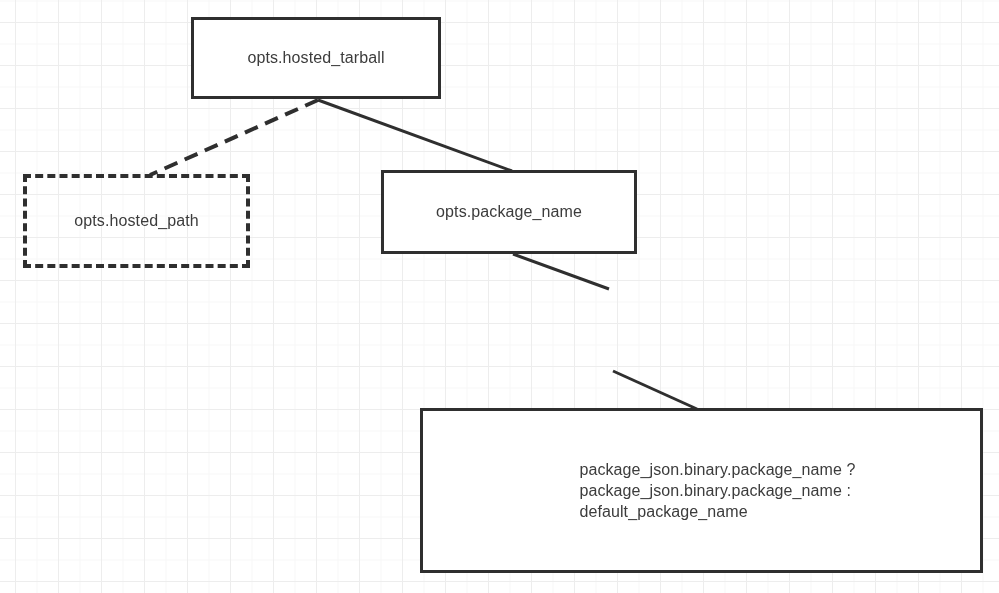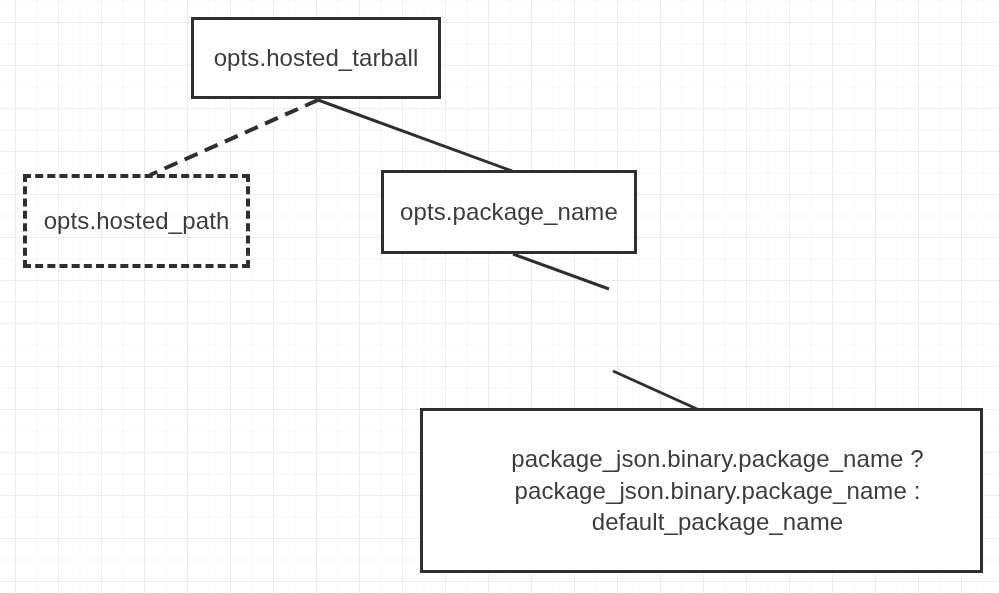--- a/index.html
+++ b/index.html
@@ -35,23 +35,22 @@
     pointer-events: none;
   }
   .node {
     position: absolute;
     box-sizing: border-box;
     background: #ffffff;
     border: 3px solid #2f2f2f;
     display: flex;
     align-items: center;
     justify-content: center;
-    text-align: center;
     color: #3c3c3c;
-    font-size: 24px;
+    font-size: 16px;
     line-height: 1.32;
     letter-spacing: 0.1px;
     white-space: pre-line;
     z-index: 2;
   }
   .node.dashed {
     border-style: dashed;
     border-width: 4px;
     background: transparent;
   }

